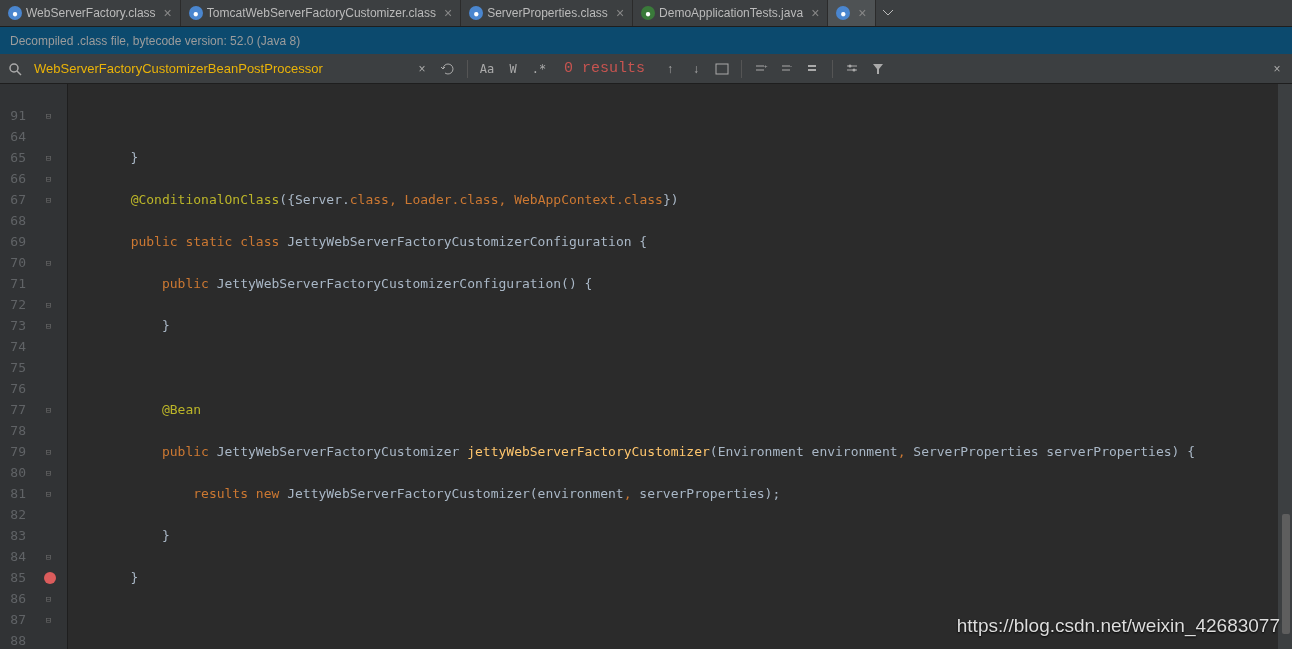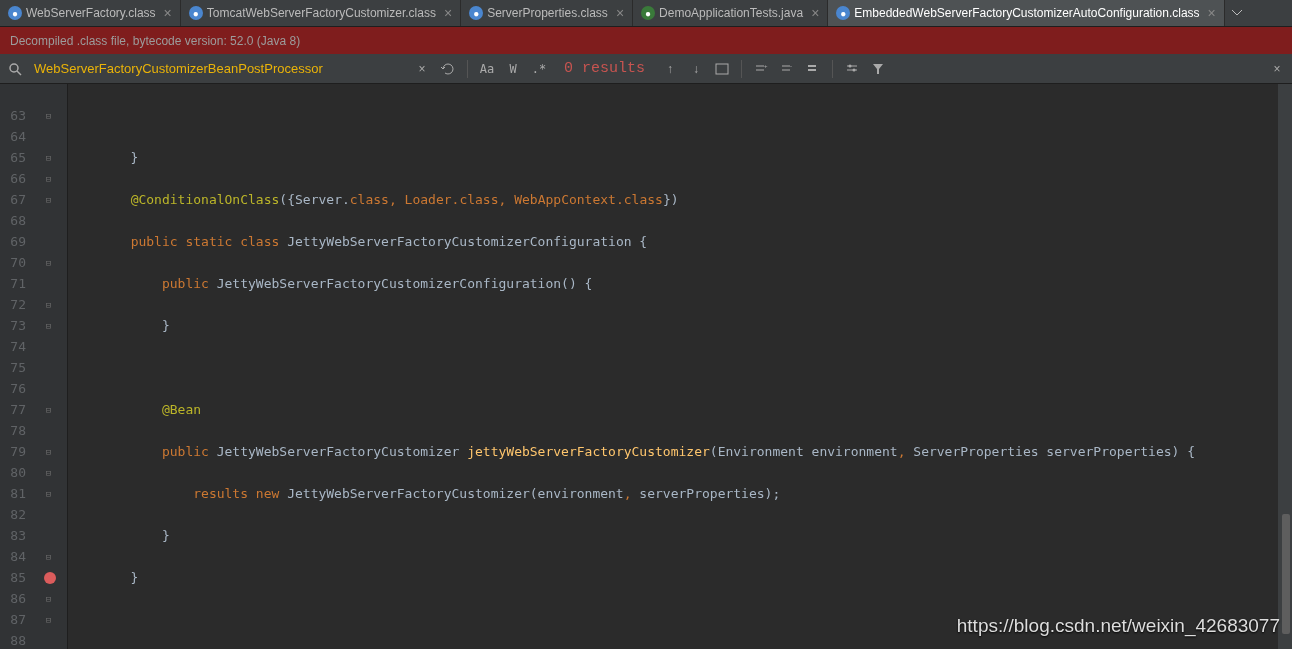--- a/index.html
+++ b/index.html
@@ -5,21 +5,21 @@
 * { margin:0; padding:0; box-sizing:border-box; }
 body { font-family:"Segoe UI",Arial,sans-serif; background:#2b2b2b; color:#a9b7c6; font-size:12px; overflow:hidden; width:1292px; height:649px; position:relative; }
 .tabs { display:flex; background:#3c3f41; height:27px; border-bottom:1px solid #1e1e1e; align-items:stretch; }
 .tab { display:flex; align-items:center; padding:0 8px; gap:4px; border-right:1px solid #2b2b2b; color:#bbb; cursor:pointer; white-space:nowrap; font-size:12px; }
 .tab.active { background:#4e5254; color:#fff; }
 .tab .close { color:#888; font-size:14px; margin-left:4px; }
 .tab-icon { width:14px; height:14px; border-radius:50%; display:flex; align-items:center; justify-content:center; font-size:10px; font-weight:bold; }
 .tab-icon.java { background:#4a86cf; color:#fff; }
 .tab-icon.test { background:#3a7a3a; color:#fff; }
 .tabs-more { width:24px; display:flex; align-items:center; justify-content:center; color:#bbb; }
-.banner { background:#7f1d1d; height:27px; display:flex; align-items:center; padding:0 10px; color:#9c9c9c; font-size:12px; justify-content:flex-start; }
+.banner { background:#0c4a6e; height:27px; display:flex; align-items:center; padding:0 10px; color:#9c9c9c; font-size:12px; justify-content:flex-start; }
 .banner-right a { color:#4a9eff; text-decoration:none; margin-left:20px; }
 .search-bar { background:#3c3f41; height:30px; display:flex; align-items:center; padding:0 4px; gap:4px; border-bottom:1px solid #1e1e1e; }
 .search-icon-box { width:22px; display:flex; justify-content:center; color:#aaa; }
 .search-input { flex:1; background:transparent; border:none; color:#eab308; font-size:13px; outline:none; padding:0 4px; }
 .toolbtn { width:22px; height:22px; display:flex; align-items:center; justify-content:center; color:#aaa; cursor:pointer; font-size:12px; }
 .toolbtn.text { font-family:monospace; }
 .results { color:#c75450; font-size:15px; padding:0 10px;font-family:Liberation Mono, monospace; }
 .sep { width:1px; height:18px; background:#555; margin:0 4px; }
 .editor { display:flex; height:565px; background:#2b2b2b; position:relative; }
 .gutter { width:68px; background:#313335; border-right:1px solid #1e1e1e; padding-top:0; }
@@ -58,21 +58,20 @@
     <span>ServerProperties.class</span>
     <span class="close">×</span>
   </div>
   <div class="tab">
     <span class="tab-icon test">●</span>
     <span>DemoApplicationTests.java</span>
     <span class="close">×</span>
   </div>
   <div class="tab active">
     <span class="tab-icon java">●</span>
-    <span>EmbeddedWebServerFactoryCustomizerAutoConfiguration.class</span>
     <span class="close">×</span>
   </div>
   <div class="tabs-more">
     <svg width="10" height="6">
         <path d="M0 0 L5 5 L10 0" stroke="#bbb" fill="none"></path>
       </svg>
   </div>
 </div>
 
 <div class="banner">
@@ -143,21 +142,21 @@
   <div style="flex:1"></div>
   <div class="toolbtn">×</div>
 </div>
 
 <div class="editor">
   <div class="gutter">
     <div class="gline">
         <span class="lnum"></span>
       </div>
     <div class="gline">
-        <span class="lnum">63</span>
+        <span class="lnum">91</span>
         <span class="marks">
           <span class="fold">⊟</span>
         </span>
       </div>
     <div class="gline">
         <span class="lnum">64</span>
       </div>
     <div class="gline">
         <span class="lnum">65</span>
         <span class="marks">

